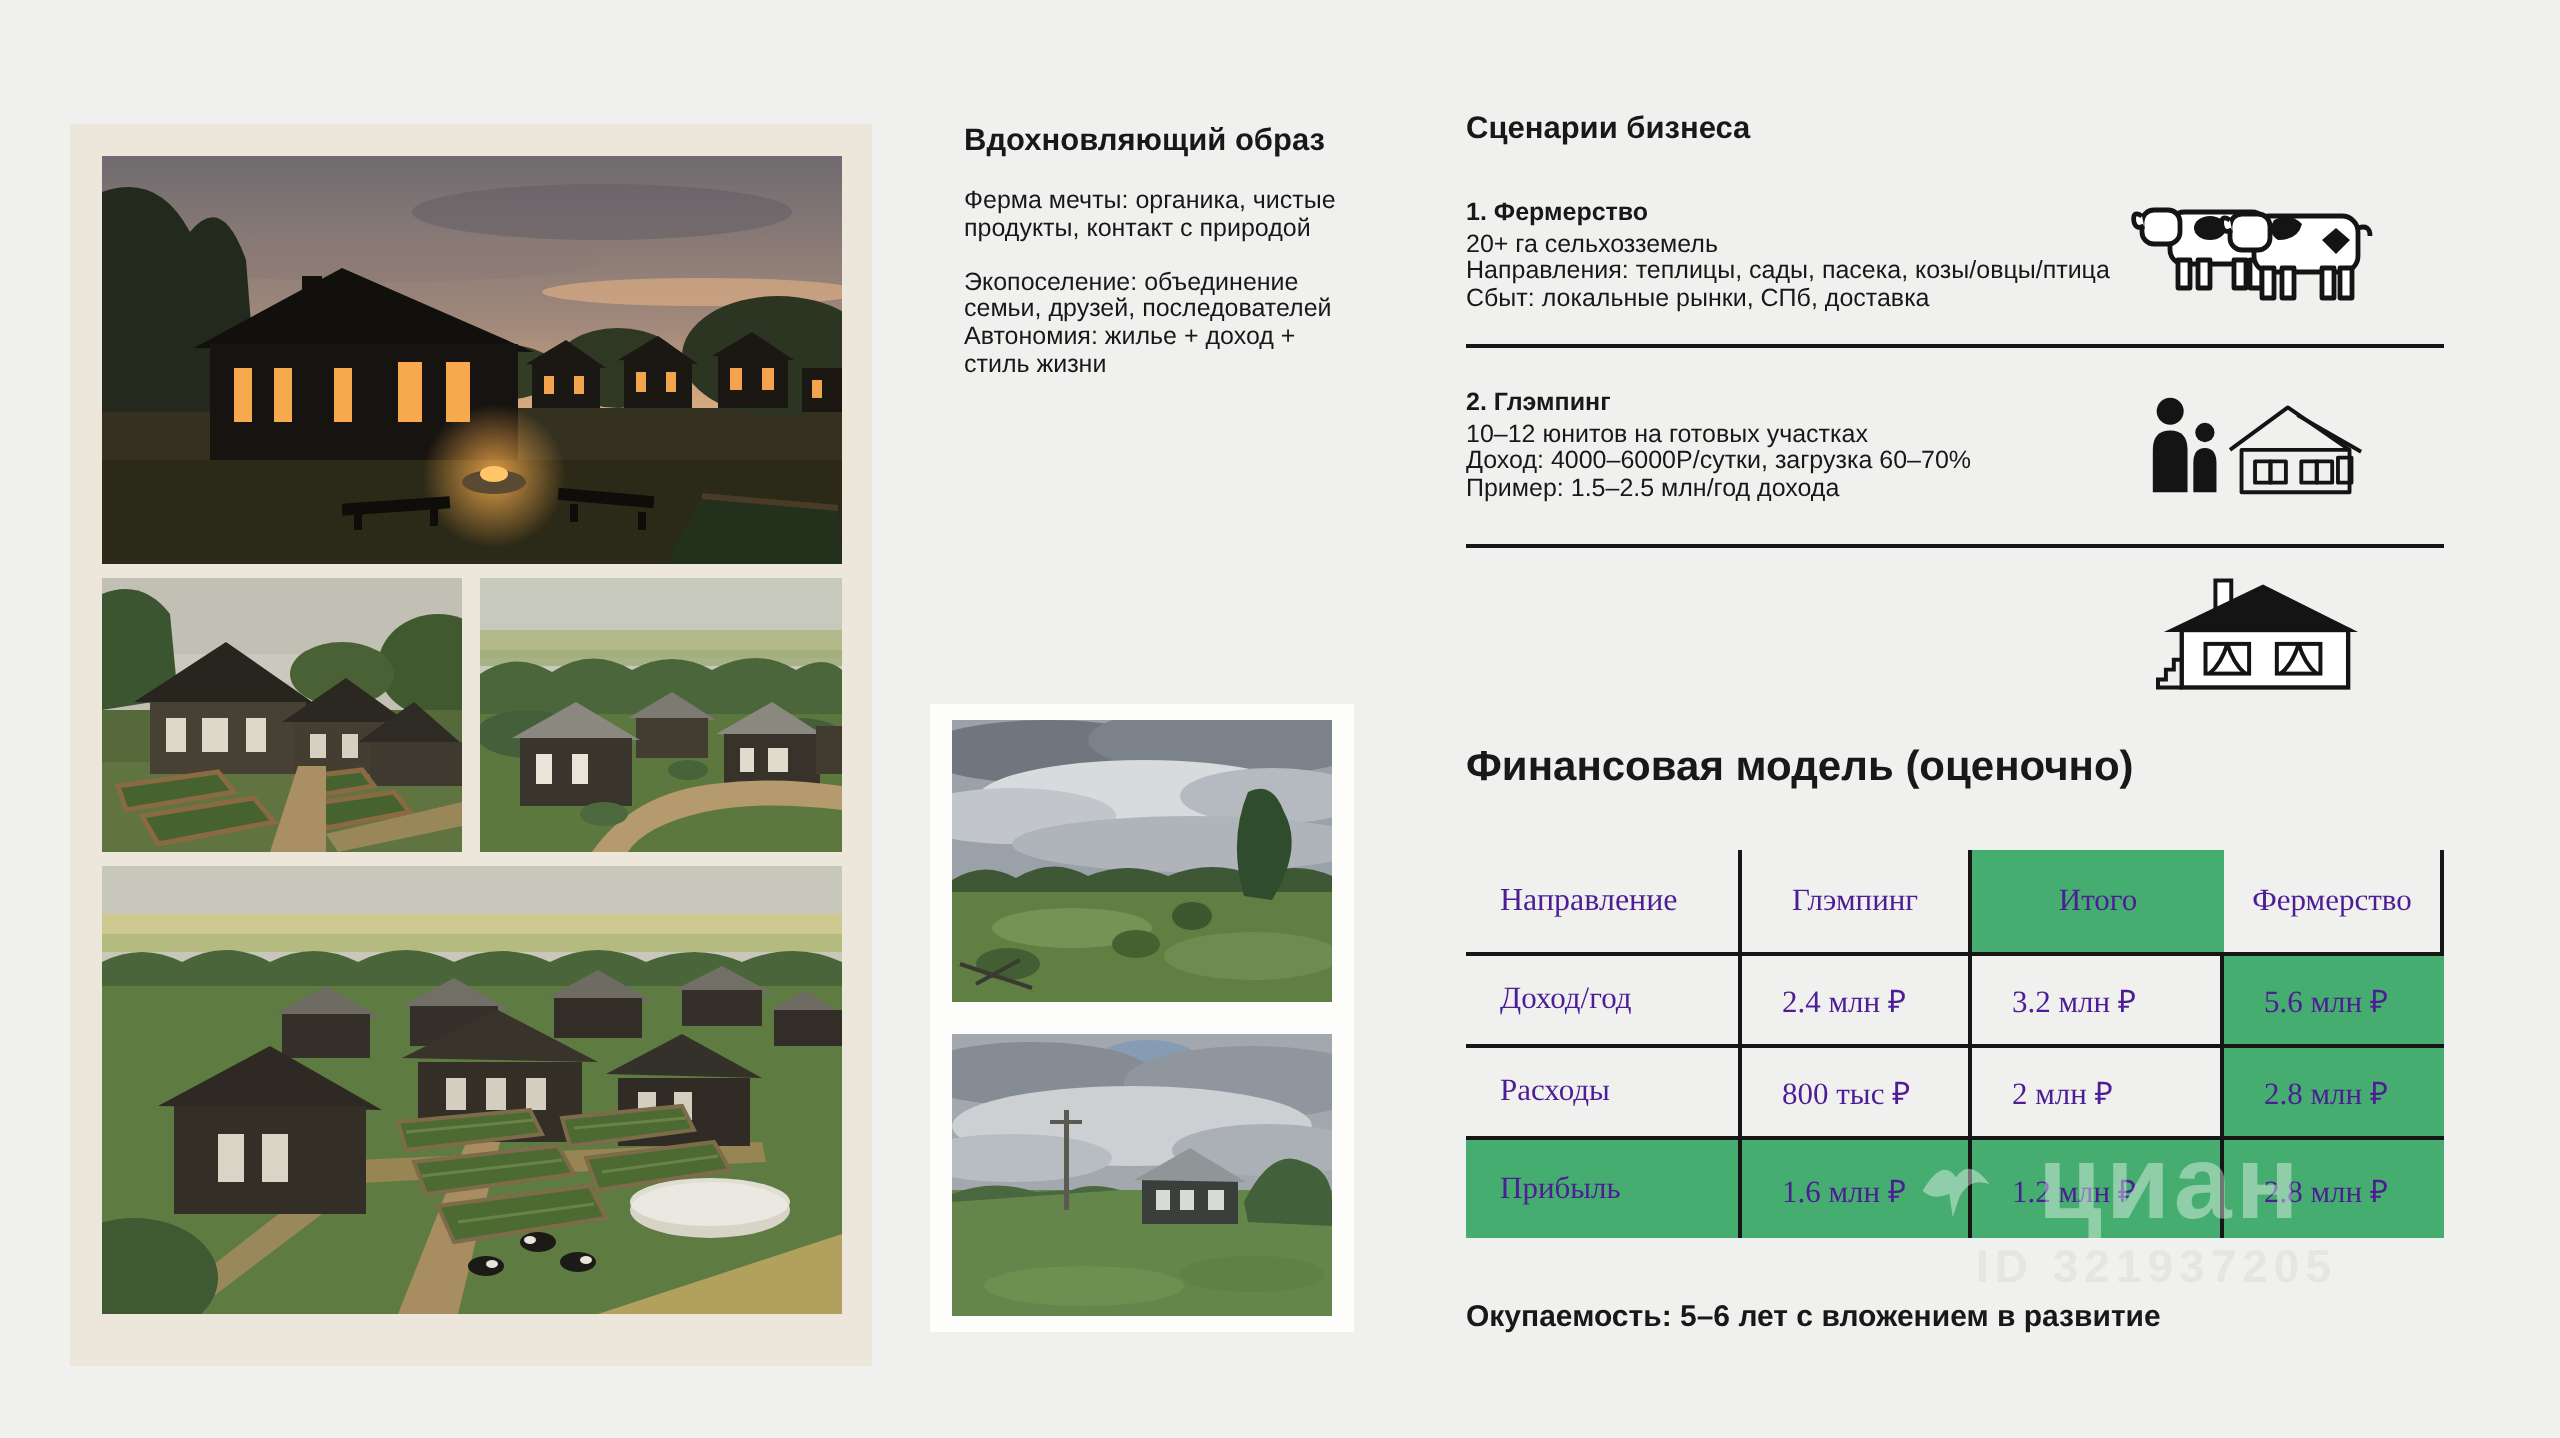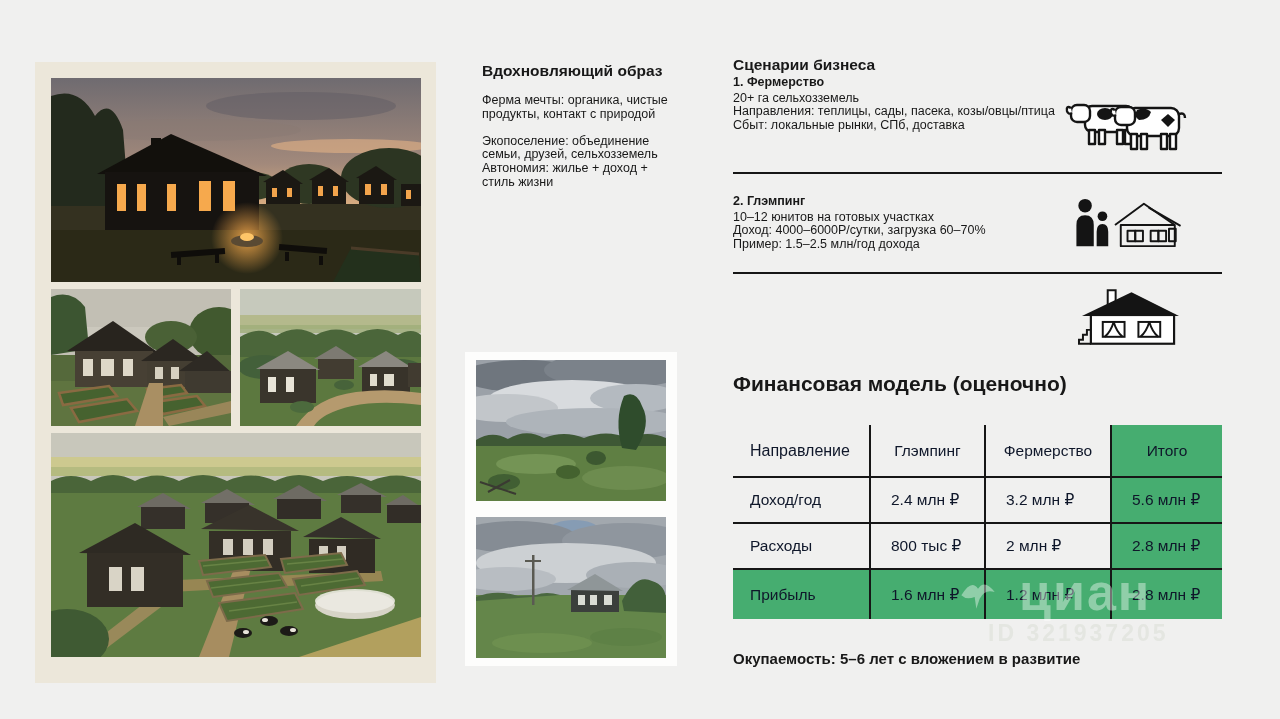--- a/index.html
+++ b/index.html
@@ -40,21 +40,21 @@
 
   #fin-table{
     position:absolute;left:0;top:369px;
     display:grid;
     grid-template-columns:138px 115px 126px 110px;
     grid-template-rows:53px 46px 46px 49px;
   }
   .fc{
     display:flex;align-items:center;
     font-size:15.5px;box-sizing:border-box;
-    padding-left:20px;color:#0f172a;
+    padding-left:20px;color:#4c1d95;font-family:Liberation Serif, serif;
   }
   .fc.lab{padding-left:17px;}
   .fc.hc{justify-content:center;padding-left:0;text-align:center;}
   .b-r{border-right:2px solid #161616;}
   .b-b{border-bottom:2px solid #161616;}
   .g{background:#46ad70;}
 
   #payback{position:absolute;left:0;top:594px;font-size:15px;font-weight:bold;white-space:nowrap;}
 
   
@@ -275,21 +275,21 @@
         </g>
         <path d="M248,224 L370,184 L370,224 Z" fill="#b2a05e"></path>
         <ellipse cx="16" cy="206" rx="42" ry="30" fill="#3f5a33"></ellipse>
       </svg>
     </div>
   </div>
 
   <div id="inspiration" class="abs">
     <div class="h">Вдохновляющий образ</div>
     <p>Ферма мечты: органика, чистые продукты, контакт с природой</p>
-    <p class="tight">Экопоселение: объединение семьи, друзей, сельхозземель</p>
+    <p class="tight">Экопоселение: объединение семьи, друзей, последователей</p>
     <p class="tight">Автономия: жилье + доход + стиль жизни</p>
   </div>
 
   <div id="field-frame" class="abs">
     <div class="photo" style="left:11px;top:8px;width:190px;height:141px;">
       <svg width="190" height="141" viewBox="0 0 190 141">
         <rect width="190" height="141" fill="#9ba1a8"></rect>
         <ellipse cx="48" cy="16" rx="64" ry="16" fill="#6f767e"></ellipse>
         <ellipse cx="140" cy="10" rx="72" ry="18" fill="#7b828a"></ellipse>
         <ellipse cx="96" cy="40" rx="84" ry="20" fill="#d8dbde"></ellipse>
@@ -333,21 +333,21 @@
         <ellipse cx="66" cy="126" rx="50" ry="10" fill="#6f9150" opacity="0.8"></ellipse>
         <ellipse cx="150" cy="120" rx="36" ry="9" fill="#5d7f45" opacity="0.8"></ellipse>
       </svg>
     </div>
   </div>
 
   <div id="right-col" class="abs">
 
     <div class="col-h" style="position:absolute;top:0;">Сценарии бизнеса</div>
 
-    <div class="scenario" style="top:20px;">
+    <div class="scenario" style="top:44px;">
       <div class="s-title">1. Фермерство</div>
       <div class="s-line">20+ га сельхозземель</div>
       <div class="s-line">Направления: теплицы, сады, пасека, козы/овцы/птица</div>
       <div class="s-line">Сбыт: локальные рынки, СПб, доставка</div>
     </div>
     <div class="scen-icon" style="left:332px;top:36px;">
       <svg width="122" height="60" viewBox="0 0 122 60">
         <g stroke="#141414" stroke-width="2.4" fill="#ffffff" stroke-linejoin="round">
 
           <g>
@@ -420,22 +420,22 @@
         </g>
       </svg>
     </div>
 
     <div id="fin-title">Финансовая модель (оценочно)</div>
 
     <div id="fin-table">
 
       <div class="fc lab hcell b-r b-b" style="font-size:16px;">Направление</div>
       <div class="fc hc b-r b-b">Глэмпинг</div>
+      <div class="fc hc b-b g">Итого</div>
       <div class="fc hc b-r b-b">Фермерство</div>
-      <div class="fc hc b-b g">Итого</div>
 
       <div class="fc lab b-r b-b">Доход/год</div>
       <div class="fc b-r b-b">2.4 млн ₽</div>
       <div class="fc b-r b-b">3.2 млн ₽</div>
       <div class="fc b-b g">5.6 млн ₽</div>
 
       <div class="fc lab b-r b-b">Расходы</div>
       <div class="fc b-r b-b">800 тыс ₽</div>
       <div class="fc b-r b-b">2 млн ₽</div>
       <div class="fc b-b g">2.8 млн ₽</div>

